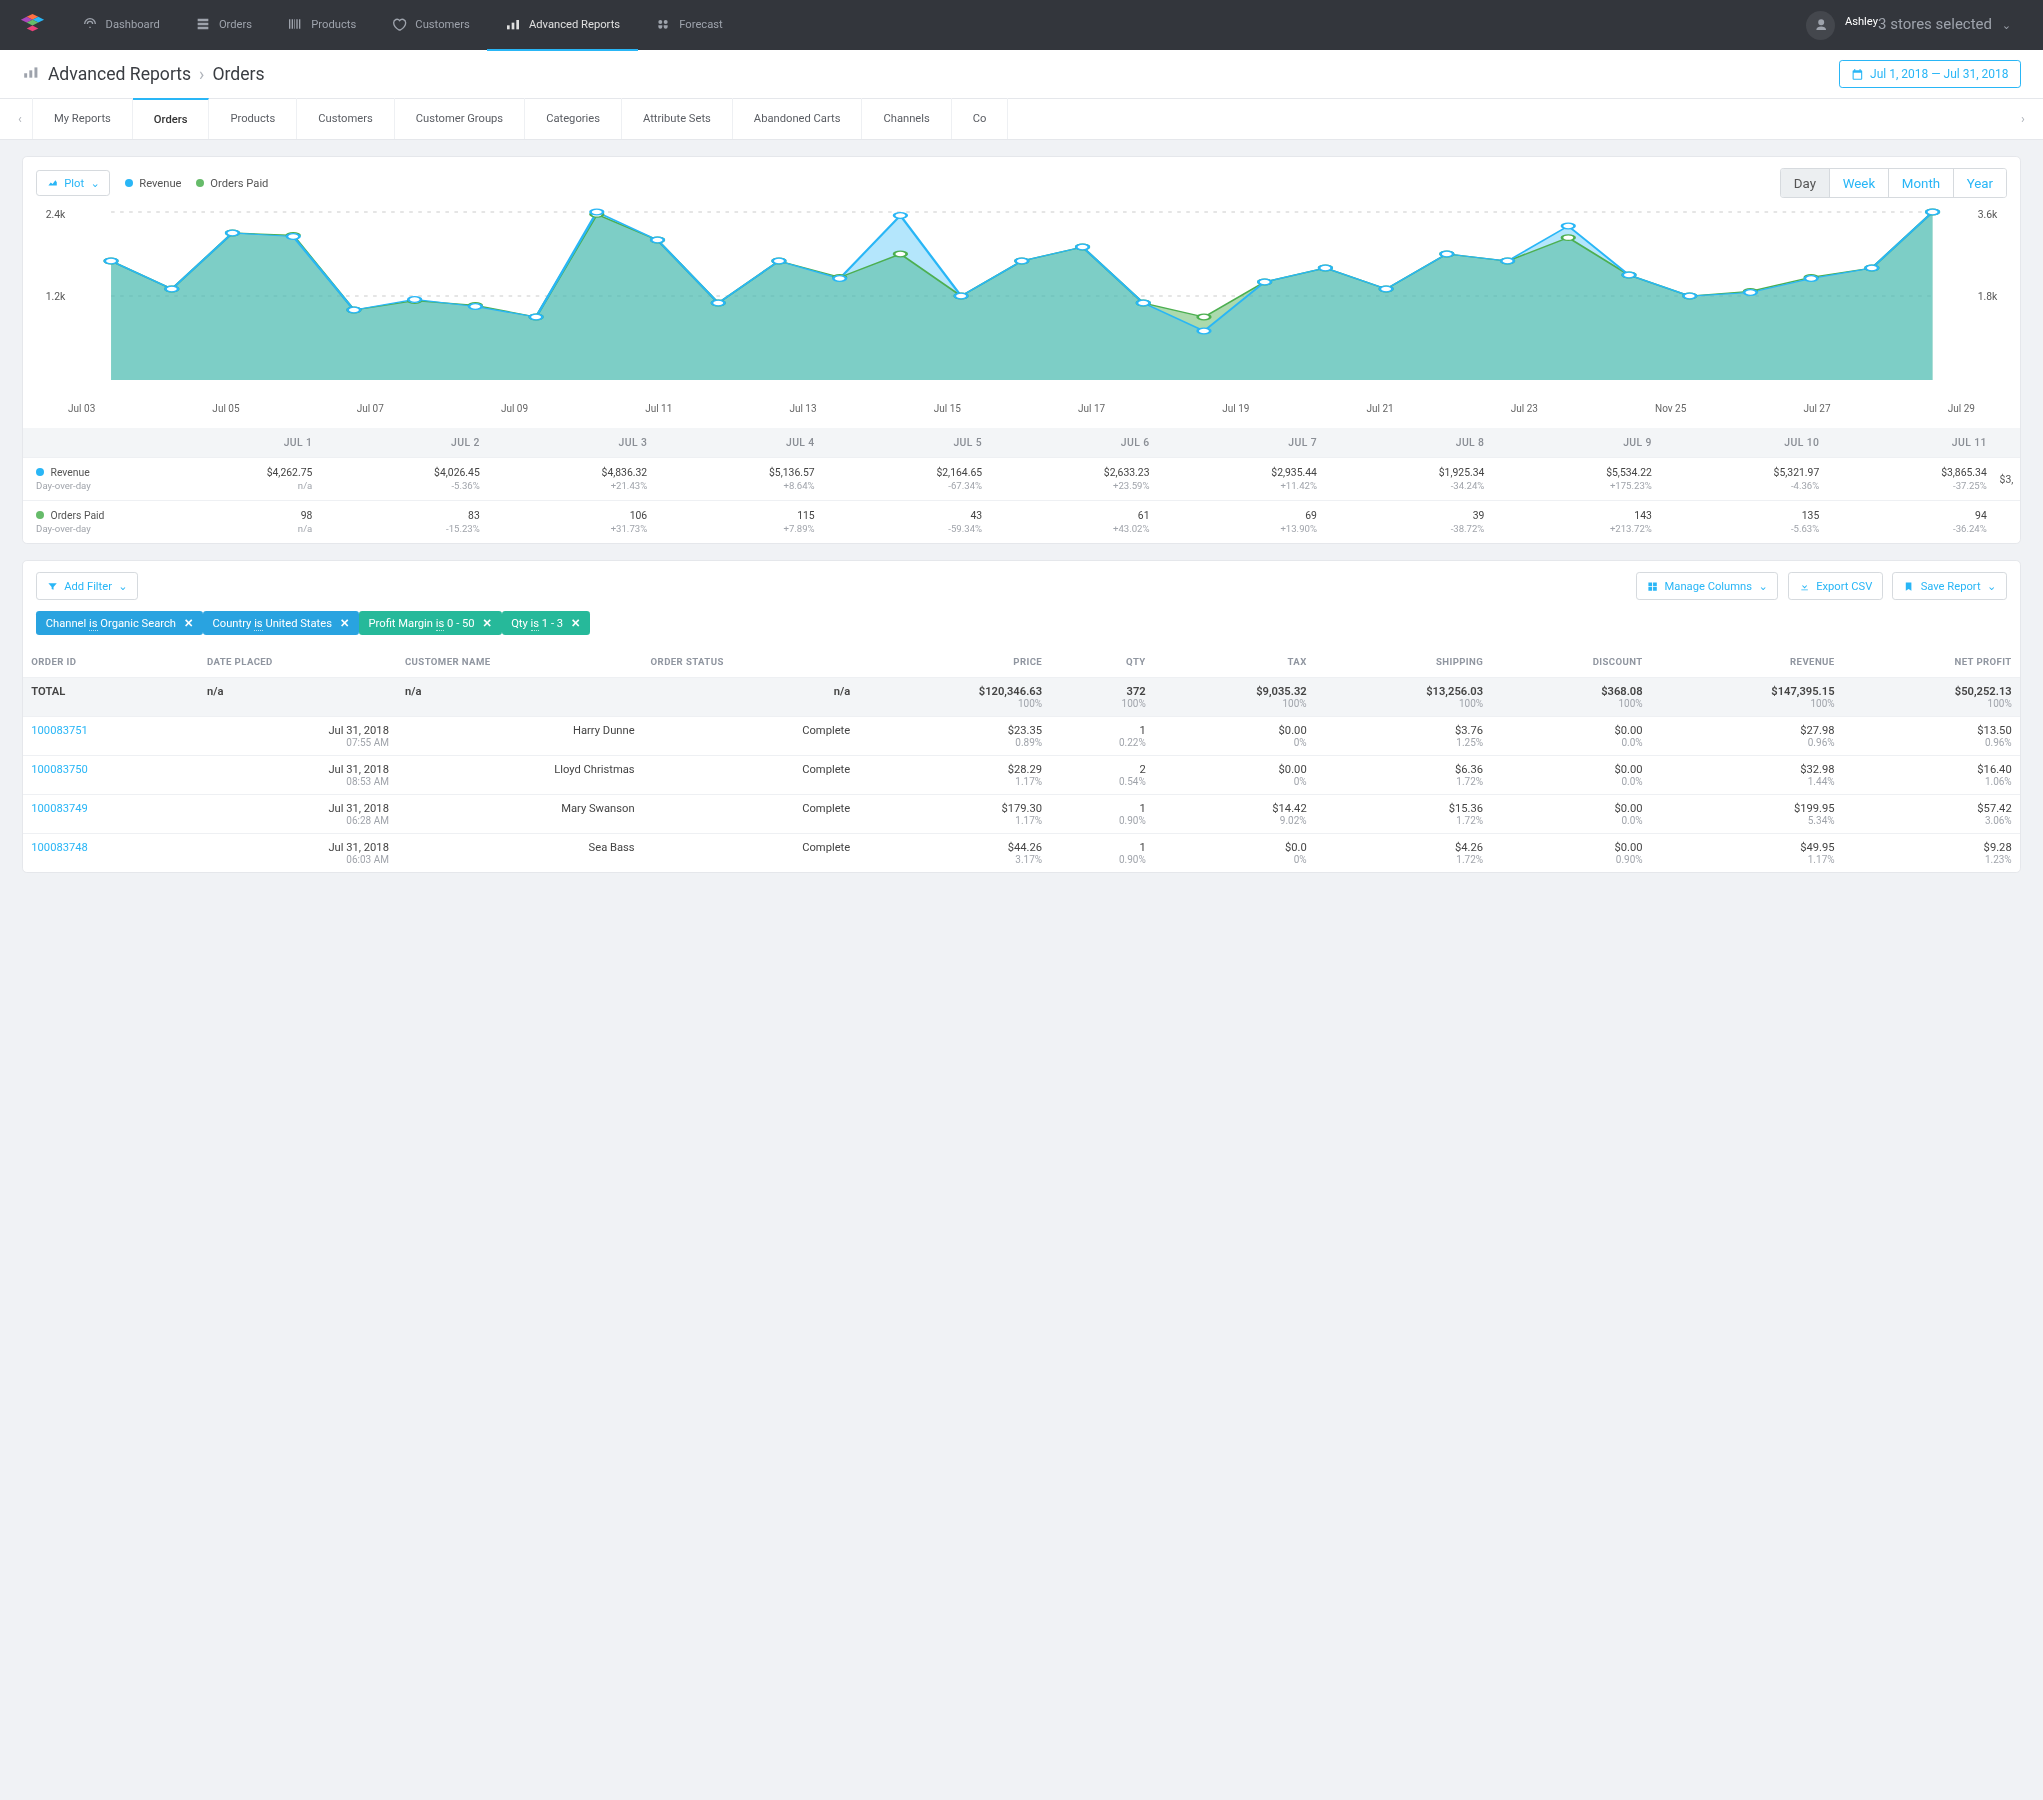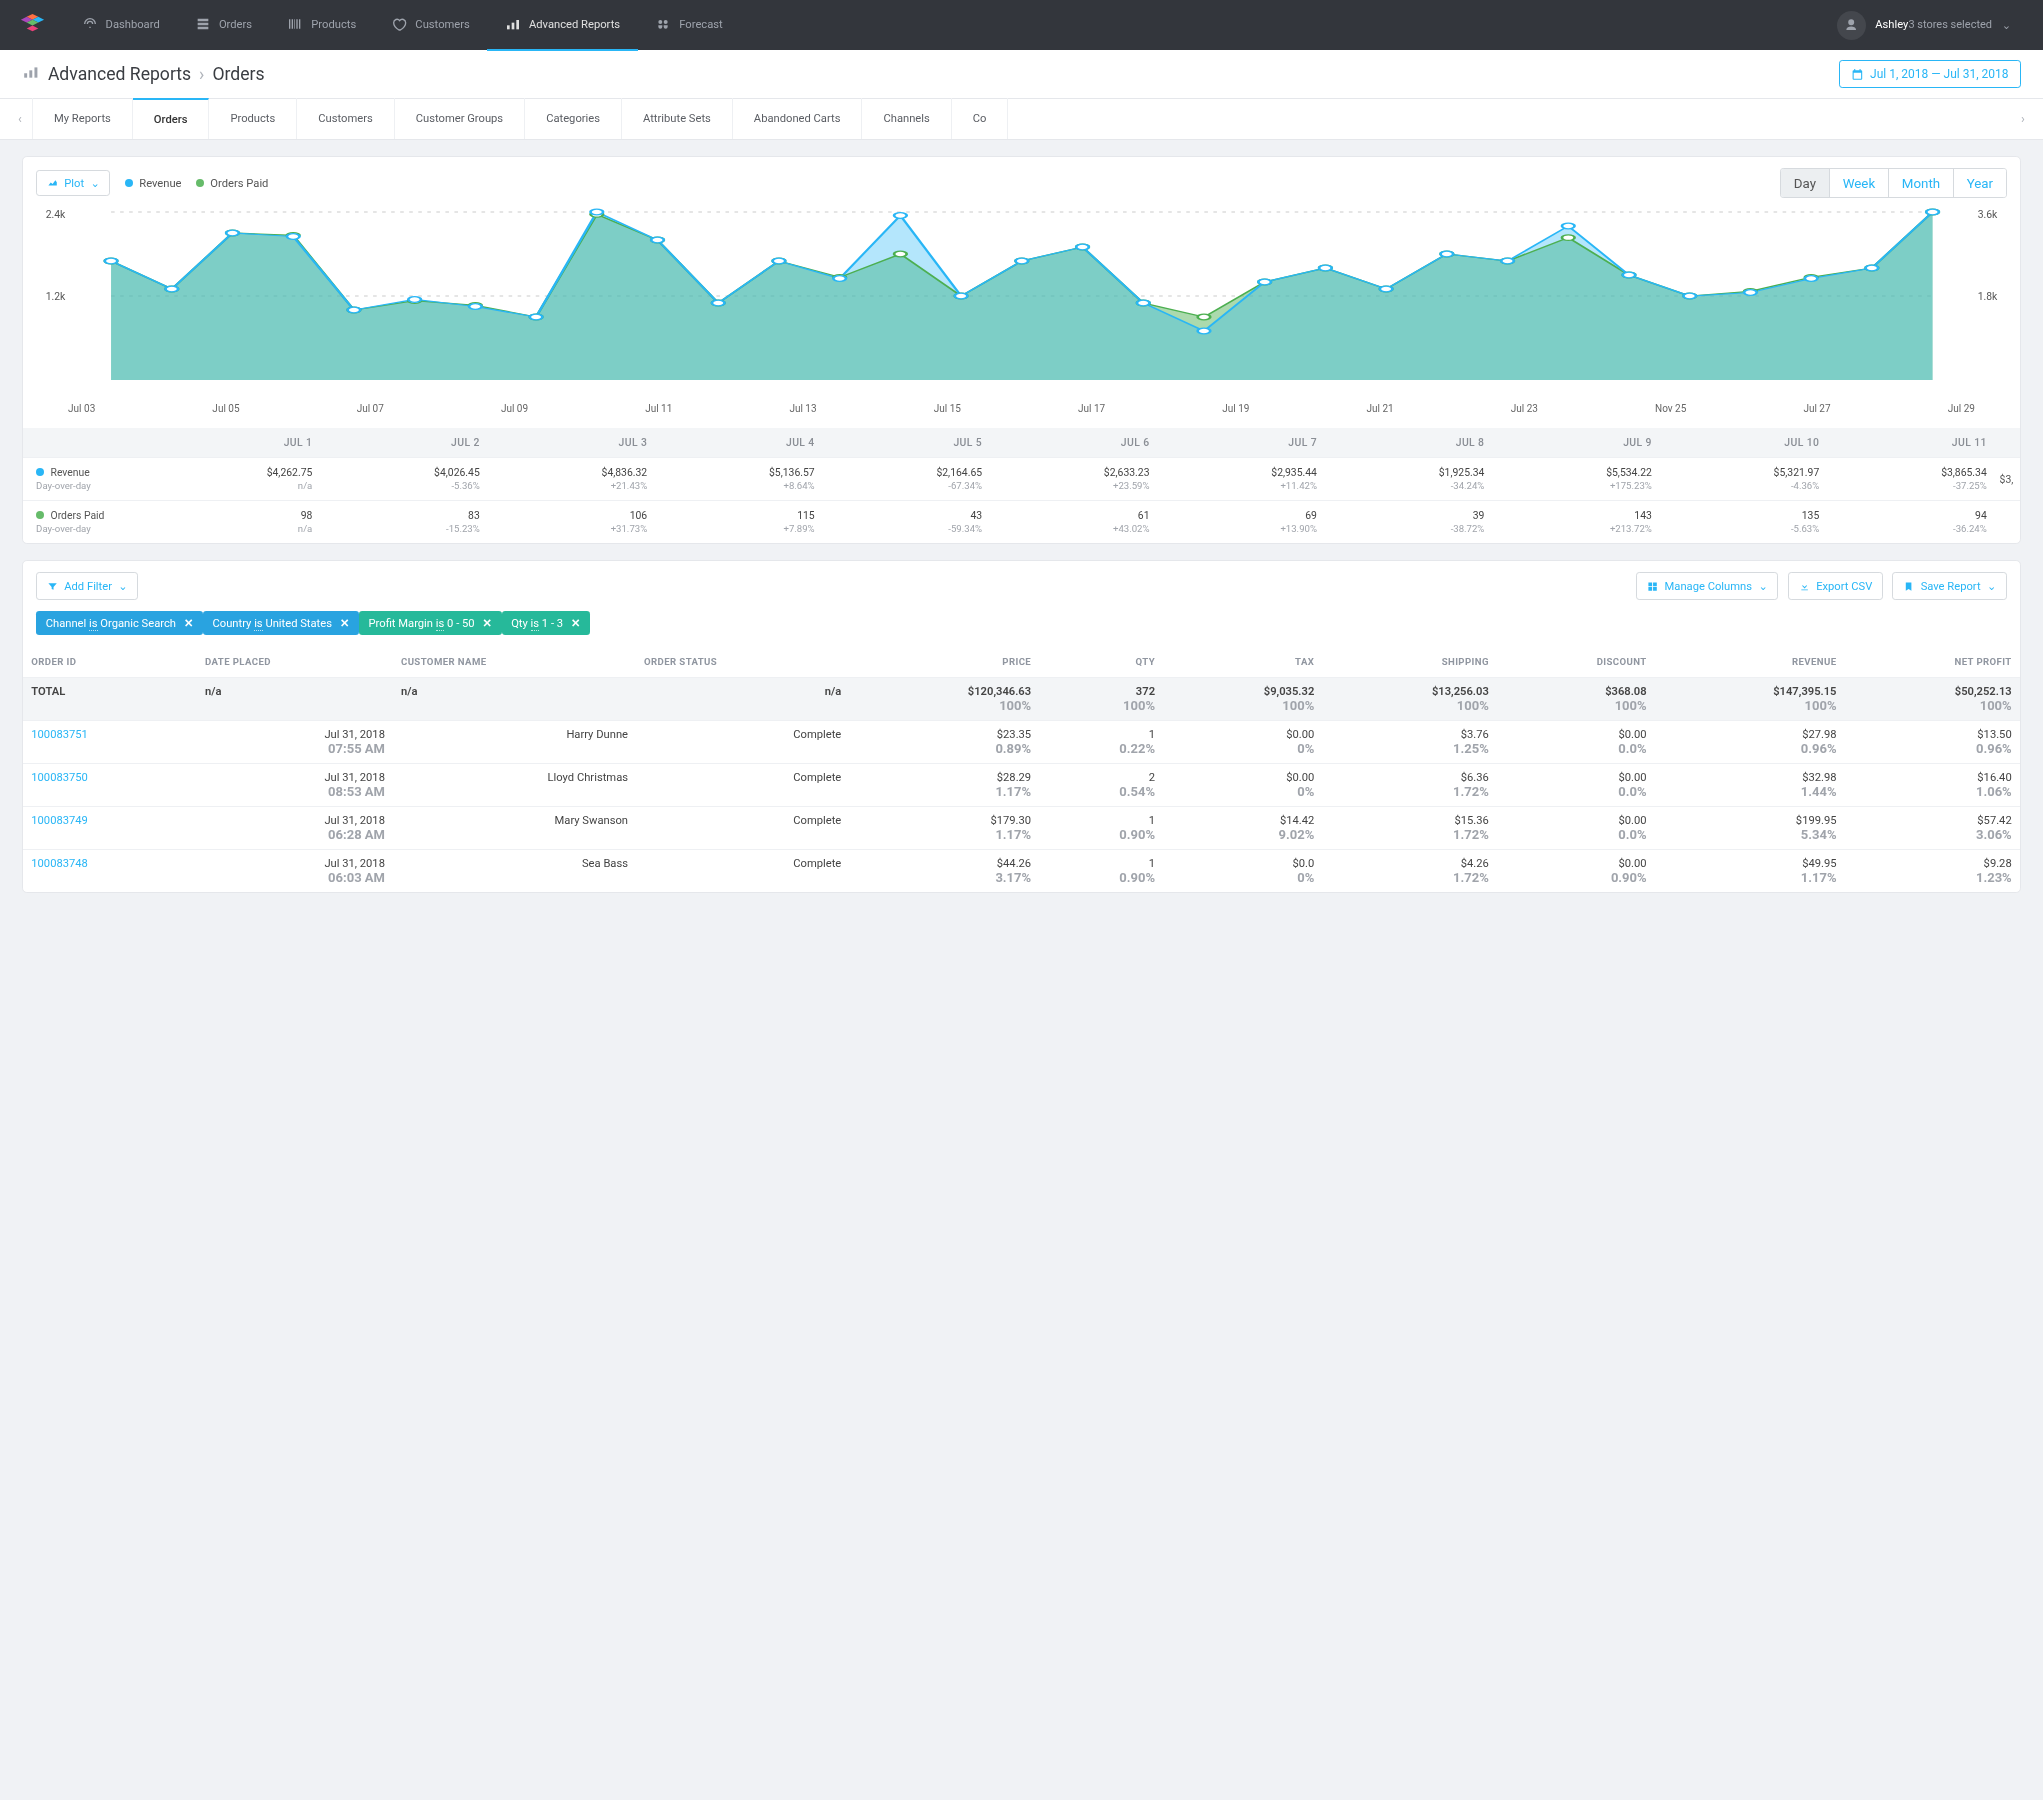--- a/index.html
+++ b/index.html
@@ -9,21 +9,21 @@
 .logo svg{width:29px;height:29px}
 .nav{display:flex;height:51px;flex:1}
 .nav-item{display:flex;align-items:center;padding:0 17.6px;color:#9ea3ac;cursor:pointer;gap:8px;border-bottom:2.4px solid transparent}
 .nav-item.active{border-bottom-color:#29b6f6;color:#e0e0e0}
 .nav-item svg{width:16px;height:16px;fill:currentColor}
 .userbox{display:flex;align-items:center;gap:9.6px;color:#c8ccd2;padding-right:16px}
 .avatar{width:29px;height:29px;border-radius:50%;background:#44474d;display:flex;align-items:center;justify-content:center}
 .avatar svg{width:14.4px;height:14.4px;fill:#9ea3ac}
 .user-meta{display:flex;flex-direction:row;line-height:1.3}
 .user-meta .uname{color:#fff;font-size:11.2px}
-.user-meta .usub{color:#9ea3ac;font-size:11px}
+.user-meta .usub{color:#9ea3ac;font-size:15px}
 .userbox .chev{color:#9ea3ac}
 
 .subhead{background:#fff;border-bottom:0.8px solid #e5e7eb;padding:9.6px 22.3px;display:flex;align-items:center;justify-content:space-between}
 .crumbs{display:flex;align-items:center;gap:8px;font-size:17.6px;color:#3a3d42}
 .crumbs .sep{color:#b0b4bb}
 .crumbs .ico svg{width:17.6px;height:17.6px;fill:#9ea3ac}
 .date-btn{border:0.8px solid #29b6f6;border-radius:3.2px;padding:6.4px 11.2px;color:#29b6f6;display:flex;align-items:center;gap:6.4px;cursor:pointer;font-size:12px}
 .date-btn svg{width:12.8px;height:12.8px;fill:#29b6f6}
 
 .tabs-row{background:#fff;border-bottom:0.8px solid #e5e7eb;display:flex;align-items:center;height:41px;padding:0 8px}
@@ -71,21 +71,21 @@
 .chip .u{border-bottom:0.8px dotted rgba(255,255,255,.7)}
 .chip .x{margin-left:3.2px;cursor:pointer;font-weight:bold}
 
 .data-tbl{width:100%;border-collapse:collapse;font-size:11.2px}
 .data-tbl th{color:#9096a0;font-weight:700;padding:9.6px 8px;text-align:right;letter-spacing:0.4px;font-size:9.6px}
 .data-tbl th.l{text-align:left}
 .data-tbl tbody tr{border-top:0.8px solid #eef0f3}
 .data-tbl td{padding:7px 8px;text-align:right;color:#444;vertical-align:top}
 .data-tbl td.l{text-align:left}
 .data-tbl .total-row{background:#f3f5f7;font-weight:600}
-.data-tbl .sub{display:block;color:#a0a4ab;font-size:13px;font-weight:700}
+.data-tbl .sub{display:block;color:#a0a4ab;font-size:10px;font-weight:400}
 .data-tbl .link{color:#29b6f6}
 .truncr{color:#555}
 </style>
 </head>
 <body>
 
 <div class="topbar">
   <div class="logo">
     <svg viewBox="0 0 40 40">
         <g transform="translate(20 20)">

